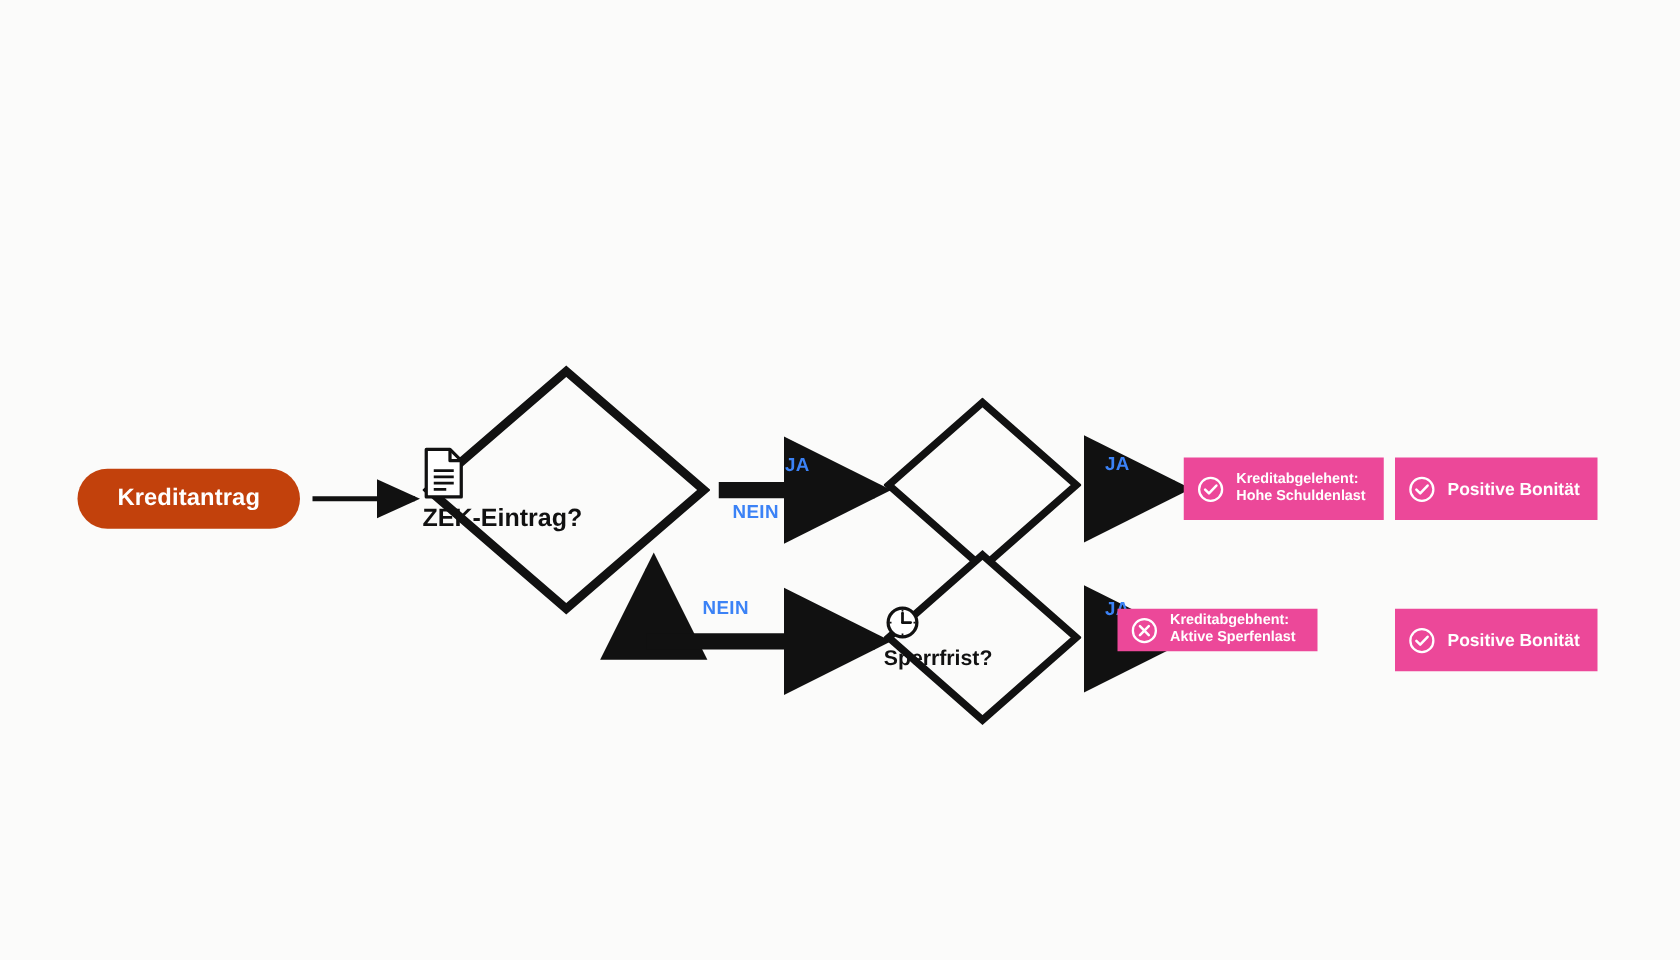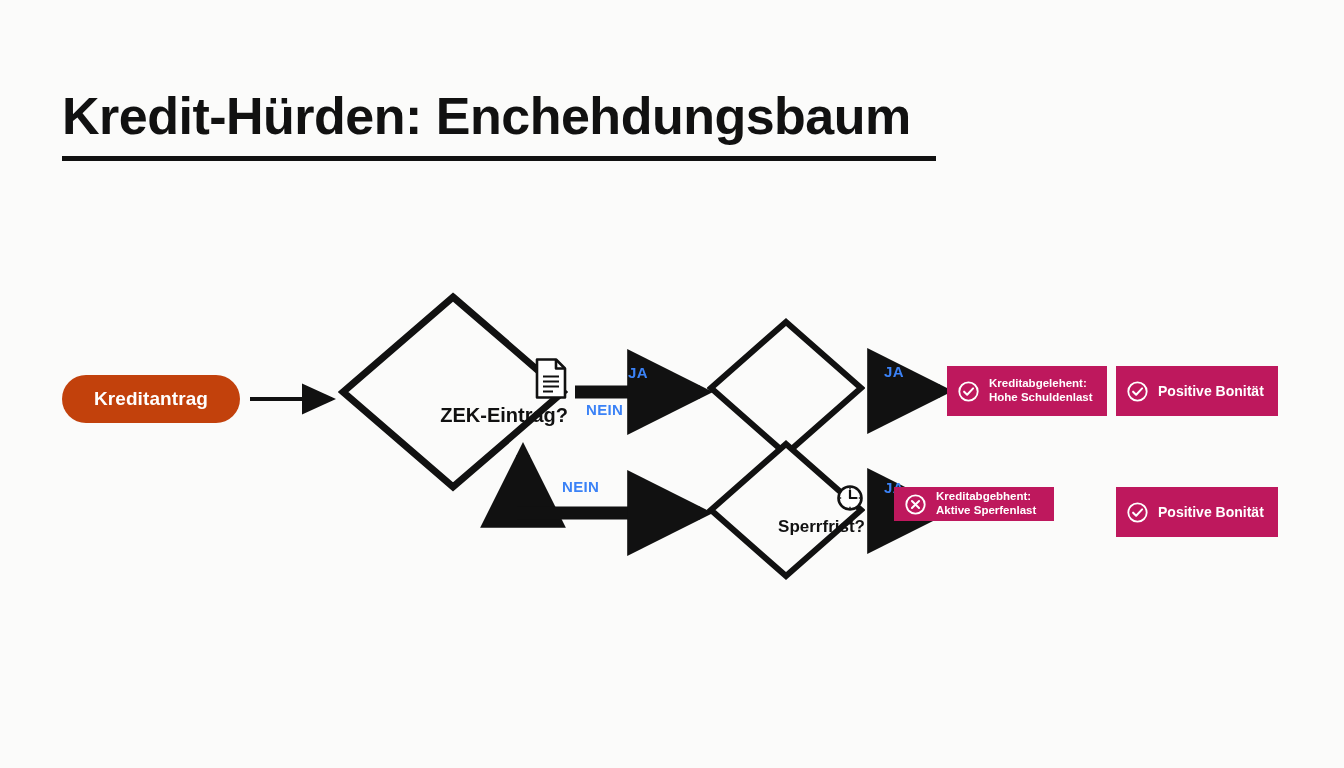--- a/index.html
+++ b/index.html
@@ -87,21 +87,21 @@
     height: 100%;
   }
   .diamond .dia-inner {
     position: absolute;
     left: 0;
     right: 0;
     top: 50%;
     transform: translateY(-50%);
     display: flex;
     flex-direction: column;
-    align-items: flex-end;
+    align-items: flex-start;
     justify-content: center;
     pointer-events: none;
   }
   .diamond .dia-icon {
     display: block;
     margin-bottom: 4px;
   }
   .diamond .dia-label {
     color: #111111;
     font-weight: bold;
@@ -112,21 +112,21 @@
   #node-zek { left: 338px; top: 292px; width: 230px; height: 200px; }
   #node-zek .dia-label { font-size: 20px; }
   #node-verschuldung { left: 707px; top: 318px; width: 158px; height: 140px; }
   #node-verschuldung .dia-label { font-size: 14px; }
   #node-sperrfrist { left: 707px; top: 440px; width: 158px; height: 140px; }
   #node-sperrfrist .dia-label { font-size: 17px; }
 
   
   .result-box {
     position: absolute;
-    background: #be185d;
+    background: #ec4899;
     display: flex;
     flex-direction: row;
     align-items: center;
     padding: 0 10px;
     box-sizing: border-box;
   }
   .result-box .rb-icon {
     flex: 0 0 auto;
     margin-right: 9px;
     display: block;
@@ -161,24 +161,20 @@
   #label-nein-1 { left: 586px; top: 401px; }
   #label-nein-2 { left: 562px; top: 478px; }
   #label-ja-2   { left: 884px; top: 363px; }
   #label-ja-3   { left: 884px; top: 479px; }
 </style>
 </head>
 <body>
 
 <div id="stage">
 
-  <div id="title-block">
-    <div id="page-title">Kredit-Hürden: Enchehdungsbaum</div>
-    <div id="title-rule"></div>
-  </div>
 
   <div id="diagram">
 
     <svg id="edges" viewBox="0 0 1344 768">
       <defs>
         <marker id="ah-thin" markerWidth="9" markerHeight="9" refX="7.6" refY="4.5" orient="auto">
           <path d="M0,0.6 L8.6,4.5 L0,8.4 Z" fill="#111111"></path>
         </marker>
         <marker id="ah-thick" markerWidth="7" markerHeight="7" refX="5.6" refY="3.5" orient="auto">
           <path d="M0,0.2 L6.6,3.5 L0,6.8 Z" fill="#111111"></path>

